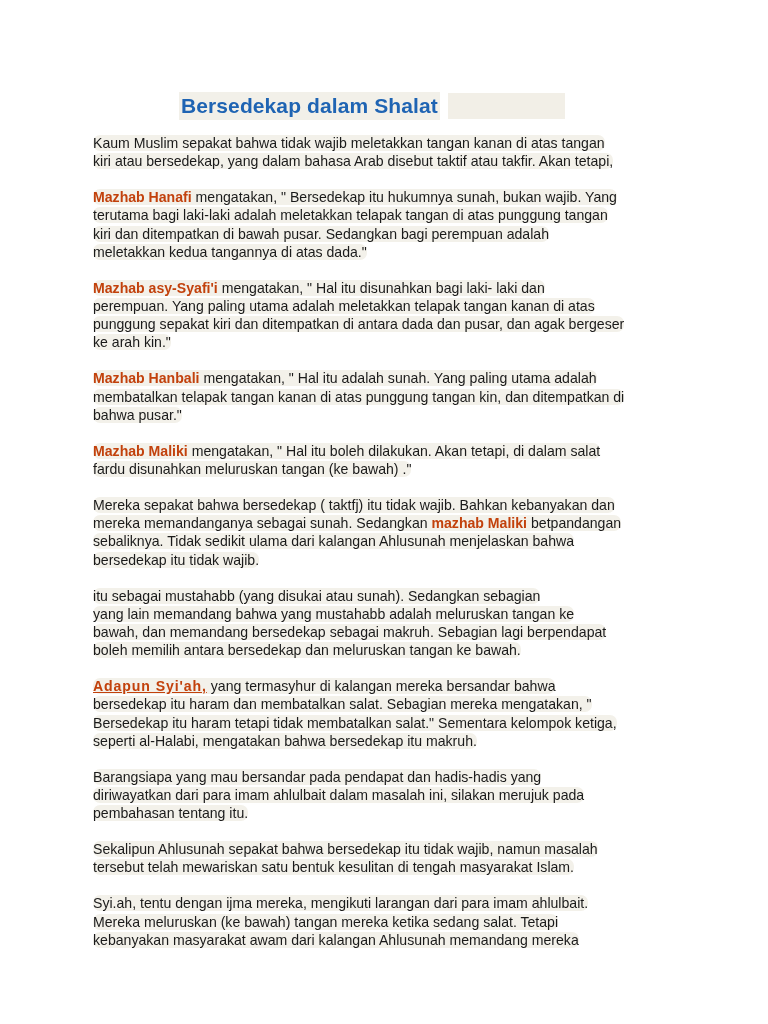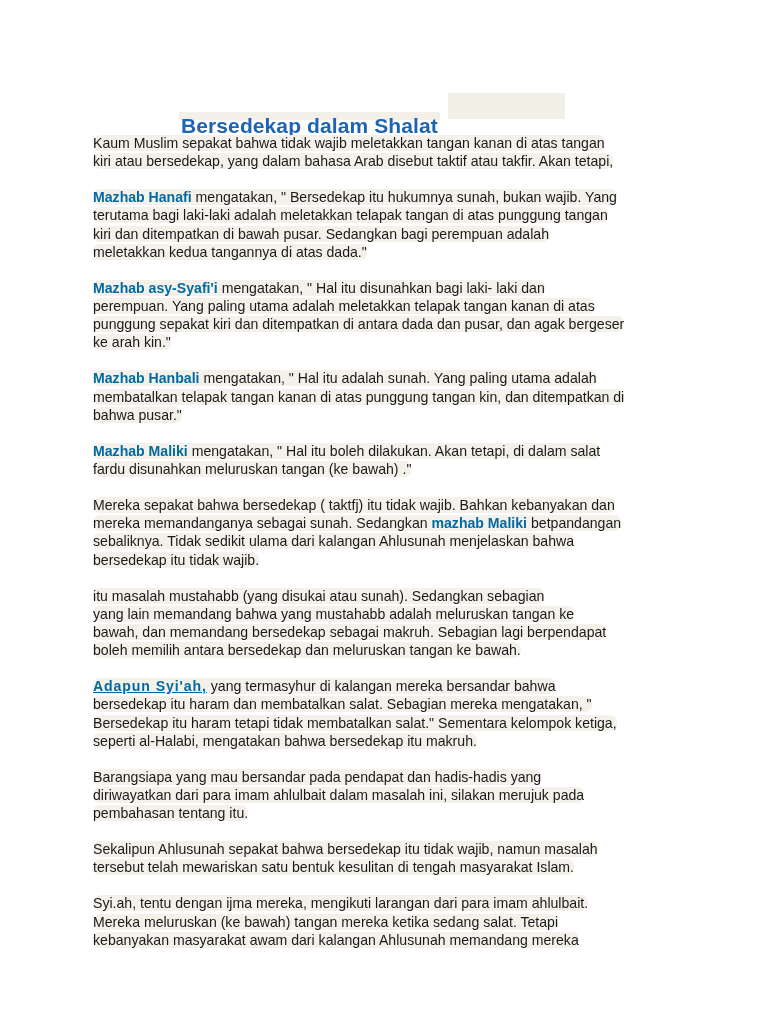--- a/index.html
+++ b/index.html
@@ -7,30 +7,30 @@
     width: 768px; height: 1024px; background: #ffffff; overflow: hidden;
     position: relative;
     font-family: "Liberation Sans", sans-serif;
     color: #1a1a1a;
   }
   .page { position: absolute; left: 0; top: 0; width: 768px; height: 1024px; }
   .title-wrap { position: absolute; left: 179px; top: 92px; height: 28px; display: flex; }
   .title {
     font-family: "Liberation Sans", sans-serif;
     font-weight: bold; font-size: 21px; color: #1f64b3;
-    background: #f2f0e9; padding: 0 2px; line-height: 28px; letter-spacing: 0.1px; margin-top: 20px;
+    background: #f2f0e9; padding: 0 2px; line-height: 28px; letter-spacing: 0.1px;
   }
   .title-pad { width: 117px; height: 26px; background: #f2efe7; margin-left: 8px; margin-top: 1px; }
   .body { position: absolute; left: 93px; top: 134px; width: 600px; }
   .para { margin: 0 0 17.8px 0; }
   .line {
     display: block; font-size: 14.1px; line-height: 18.2px; white-space: nowrap;
   }
   .line span.hl { background: #f3f1ea; border-radius: 7px; }
-  b { font-weight: bold; color: #0369a1; }
+  b { font-weight: bold; color: #c2410c; }
   .wide { letter-spacing: 0.9px; text-decoration: underline; }
 </style>
 </head>
 <body>
 
 <div class="page">
   <div class="title-wrap">
     <div class="title">Bersedekap dalam Shalat</div>
     <div class="title-pad"></div>
   </div>
@@ -60,21 +60,21 @@
         <span class="line"><span class="hl"><b>Mazhab Maliki</b><span> mengatakan, " Hal itu boleh dilakukan. Akan tetapi, di dalam salat</span></span></span>
         <span class="line"><span class="hl"><span>fardu disunahkan meluruskan tangan (ke bawah) ."</span></span></span>
       </div>
       <div class="para">
         <span class="line"><span class="hl"><span>Mereka sepakat bahwa bersedekap ( taktfj) itu tidak wajib. Bahkan kebanyakan dan</span></span></span>
         <span class="line"><span class="hl"><span>mereka memandanganya sebagai sunah. Sedangkan </span><b>mazhab Maliki</b><span> betpandangan</span></span></span>
         <span class="line"><span class="hl"><span>sebaliknya. Tidak sedikit ulama dari kalangan Ahlusunah menjelaskan bahwa</span></span></span>
         <span class="line"><span class="hl"><span>bersedekap itu tidak wajib.</span></span></span>
       </div>
       <div class="para">
-        <span class="line"><span class="hl"><span>itu masalah mustahabb (yang disukai atau sunah). Sedangkan sebagian</span></span></span>
+        <span class="line"><span class="hl"><span>itu sebagai mustahabb (yang disukai atau sunah). Sedangkan sebagian</span></span></span>
         <span class="line"><span class="hl"><span>yang lain memandang bahwa yang mustahabb adalah meluruskan tangan ke</span></span></span>
         <span class="line"><span class="hl"><span>bawah, dan memandang bersedekap sebagai makruh. Sebagian lagi berpendapat</span></span></span>
         <span class="line"><span class="hl"><span>boleh memilih antara bersedekap dan meluruskan tangan ke bawah.</span></span></span>
       </div>
       <div class="para">
         <span class="line"><span class="hl"><b class="wide">Adapun Syi'ah,</b><span> yang termasyhur di kalangan mereka bersandar bahwa</span></span></span>
         <span class="line"><span class="hl"><span>bersedekap itu haram dan membatalkan salat. Sebagian mereka mengatakan, "</span></span></span>
         <span class="line"><span class="hl"><span>Bersedekap itu haram tetapi tidak membatalkan salat." Sementara kelompok ketiga,</span></span></span>
         <span class="line"><span class="hl"><span>seperti al-Halabi, mengatakan bahwa bersedekap itu makruh.</span></span></span>
       </div>

